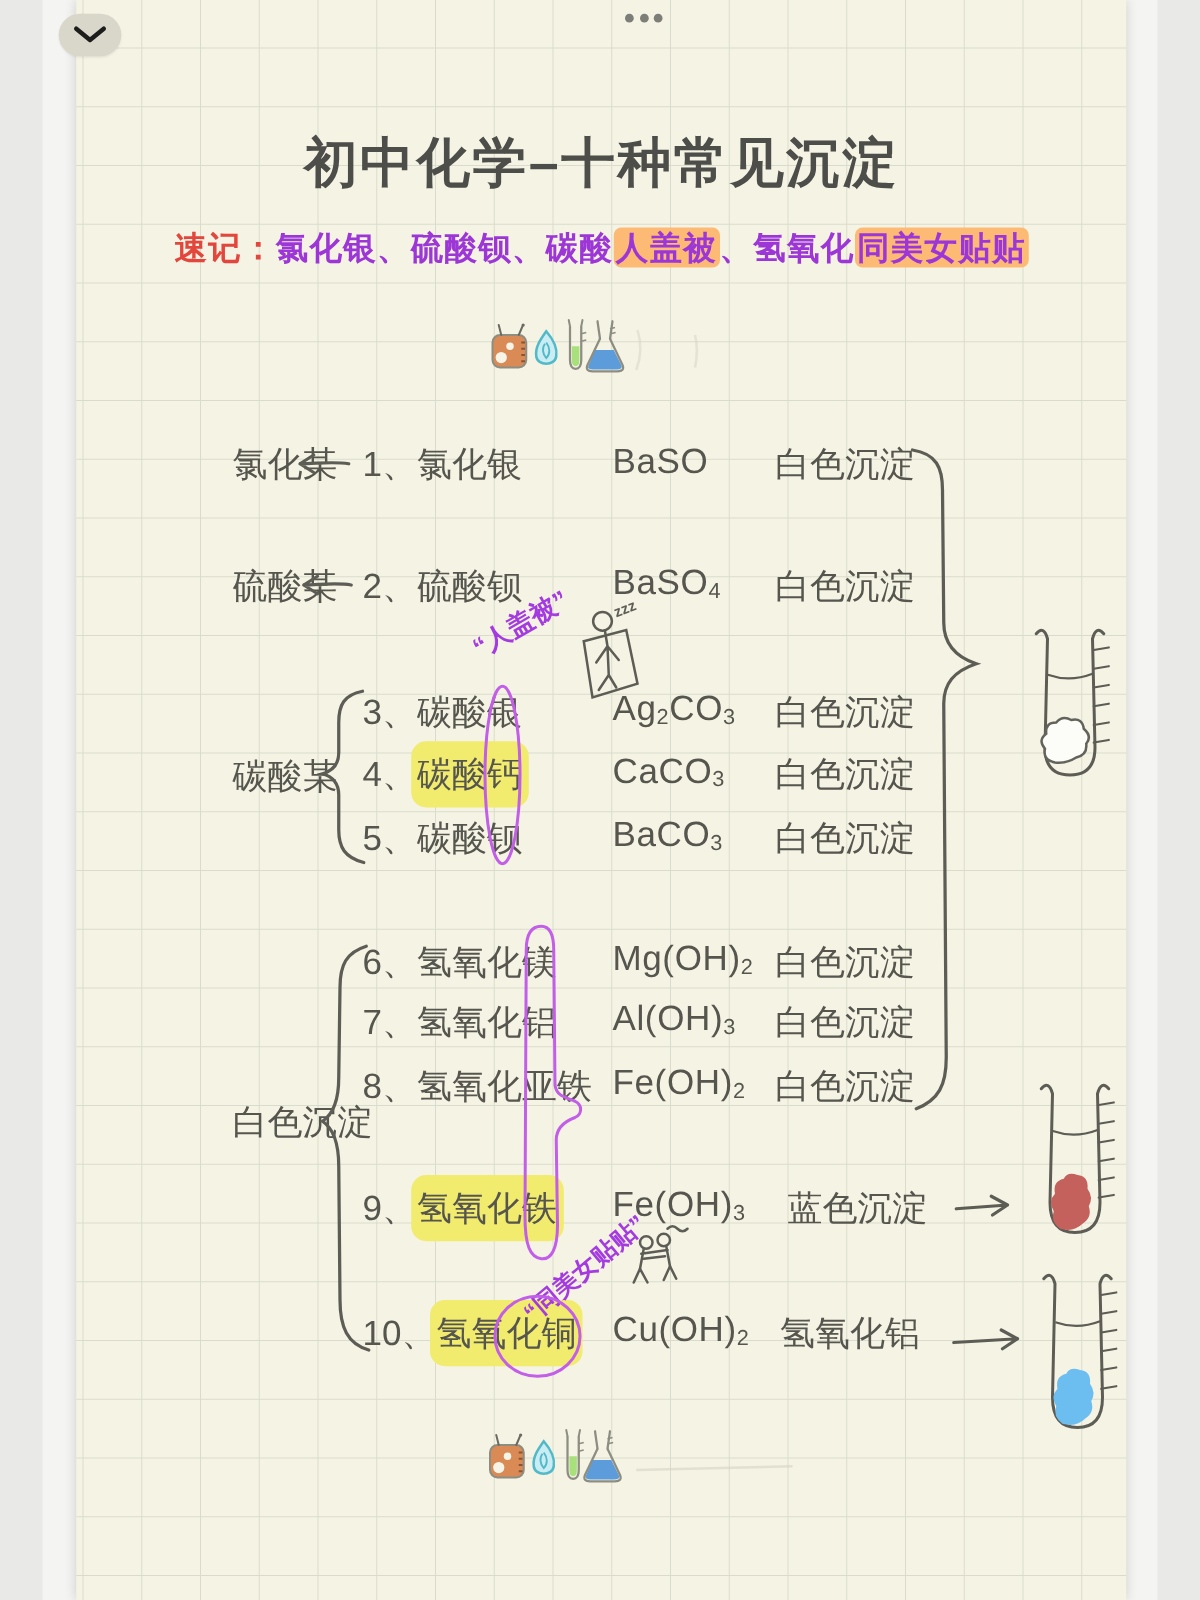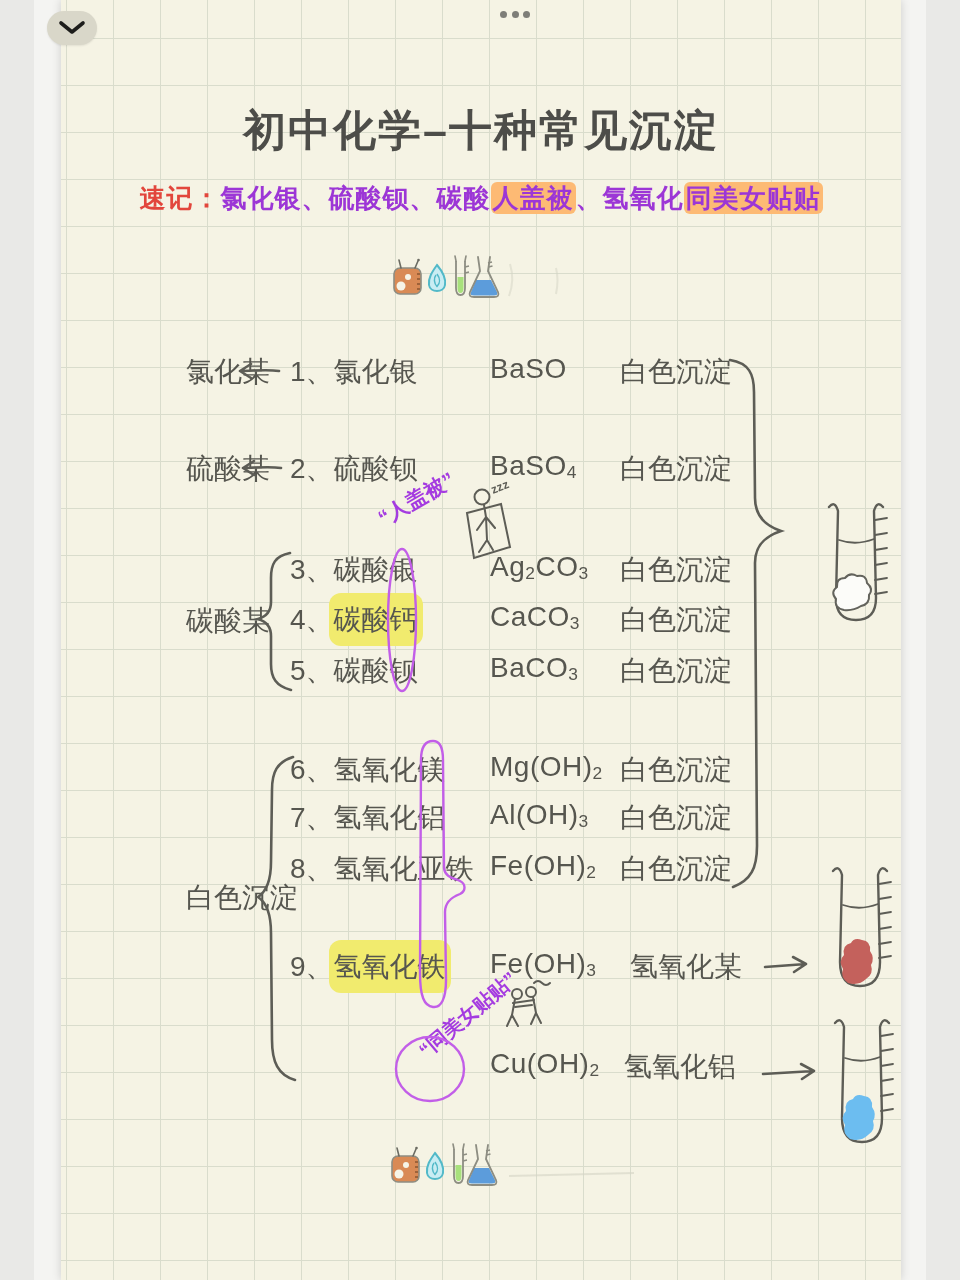--- a/index.html
+++ b/index.html
@@ -108,23 +108,24 @@
     <span class="c-result">白色沉淀</span>
   </div>
   <div class="row" style="top:850px">
     <span class="c-name"><span>8、</span><span>氢氧化亚铁</span></span>
     <span class="c-formula">Fe(OH)<sub>2</sub></span>
     <span class="c-result">白色沉淀</span>
   </div>
   <div class="row" style="top:948px">
     <span class="c-name"><span>9、</span><span class="hl-yellow">氢氧化铁</span></span>
     <span class="c-formula">Fe(OH)<sub>3</sub></span>
-    <span class="c-result" style="left:596px">氢氧化某</span>
+    <span class="c-result" style="left:596px">蓝色沉淀</span>
   </div>
   <div class="row" style="top:1048px">
+    <span class="c-name"><span>10、</span><span class="hl-yellow">氢氧化铜</span></span>
     <span class="c-formula">Cu(OH)<sub>2</sub></span>
     <span class="c-result" style="left:590px">氢氧化铝</span>
   </div>
 
   <div class="ann ann-blanket">“人盖被”</div>
   <div class="ann ann-hug">“同美女贴贴”</div>
 
   <svg class="overlay" width="960" height="1280" viewBox="0 0 960 1280">
     <defs>
       <g id="lab-icons">

